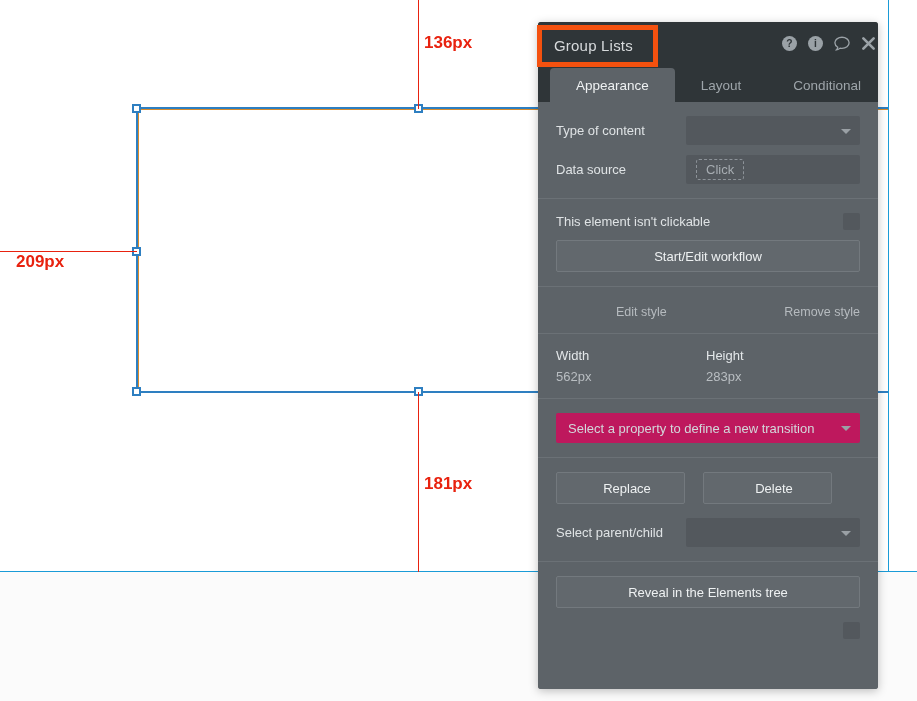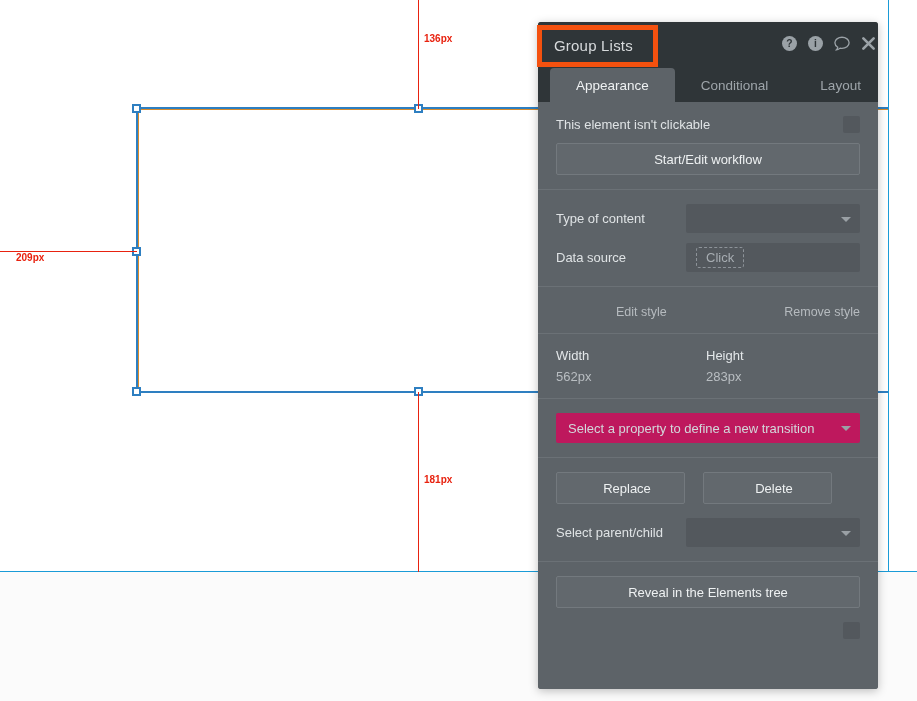--- a/index.html
+++ b/index.html
@@ -58,21 +58,21 @@
     width: 9px; height: 9px;
     background: #ffffff;
     border: 2px solid #2e7fc1;
   }
 
   
   .meas-line { position: absolute; background: #e8220f; }
   .meas-label {
     position: absolute;
     color: #e8220f;
-    font-size: 10px;
+    font-size: 17px;
     font-weight: bold;
     font-family: "Liberation Sans", sans-serif;
     white-space: nowrap;
   }
 
   
   .panel {
     position: absolute;
     left: 538px; top: 22px;
     width: 340px; height: 667px;
@@ -296,51 +296,51 @@
         <span class="hicon">
           <svg width="15" height="15" viewBox="0 0 16 16">
               <path d="M2.5 2.5 L13.5 13.5 M13.5 2.5 L2.5 13.5" stroke="#9aa1a6" stroke-width="2.8" stroke-linecap="round"></path>
             </svg>
         </span>
       </div>
     </div>
 
     <div class="tabbar">
       <div class="tab active">Appearance</div>
+      <div class="tab">Layout</div>
       <div class="tab">Conditional</div>
-      <div class="tab">Layout</div>
     </div>
 
     <div class="panel-body">
-
-      <div class="section">
-        <div class="row">
-          <div class="row-label">This element isn't clickable</div>
-          <div class="checkbox"></div>
-        </div>
-        <div class="btn">Start/Edit workflow</div>
-      </div>
 
       <div class="section">
         <div class="row">
           <div class="row-label w140">Type of content</div>
           <div class="field">
             <span></span>
             <span class="caret"></span>
           </div>
         </div>
         <div class="row">
           <div class="row-label w140">Data source</div>
           <div class="field">
             <span class="click-chip">Click</span>
           </div>
         </div>
       </div>
 
       <div class="section">
+        <div class="row">
+          <div class="row-label">This element isn't clickable</div>
+          <div class="checkbox"></div>
+        </div>
+        <div class="btn">Start/Edit workflow</div>
+      </div>
+
+      <div class="section">
         <div class="style-links">
           <span class="link">Edit style</span>
           <span class="link">Remove style</span>
         </div>
       </div>
 
       <div class="section">
         <div class="wh-grid">
           <div class="wh-col">
             <div class="wh-title">Width</div>

